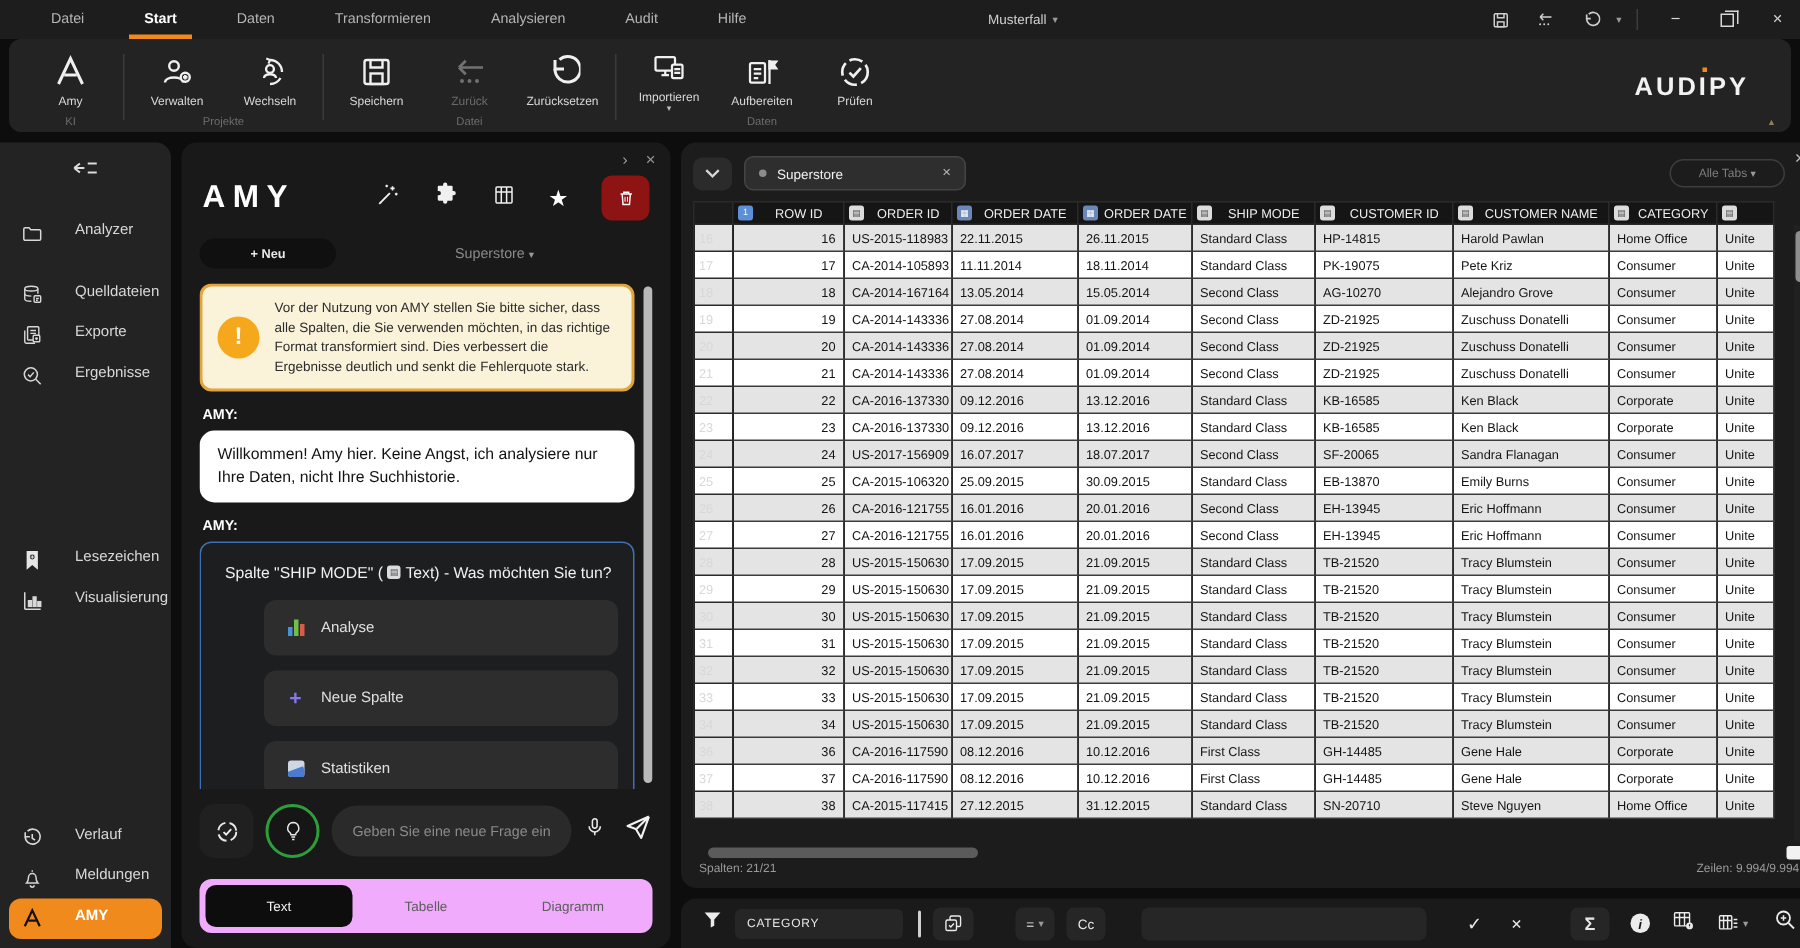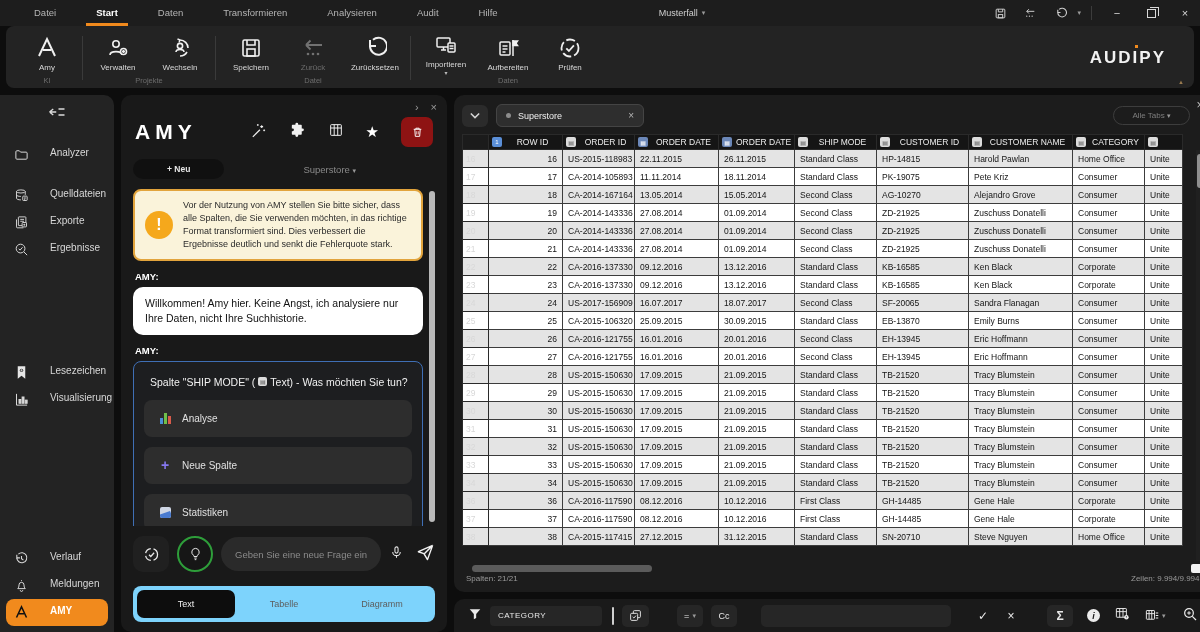--- a/index.html
+++ b/index.html
@@ -65,34 +65,34 @@
   .chat { margin-top:10px; flex:1; overflow:hidden; position:relative; padding-right:12px; }
   .chat-scroll { position:absolute; right:0px; top:2px; bottom:4px; width:6px; }
   .chat-thumb { position:absolute; top:0; width:6px; height:100%; border-radius:3px; background:#b9b9b9; }
   .warn-card { background:#faf3da; border:2px solid #e2a43c; border-radius:8px; display:flex; gap:10px; padding:8px 10px; }
   .warn-icon { width:28px; height:28px; border-radius:50%; background:#f5a81c; color:#fff; font-weight:bold; font-size:16px; display:flex; align-items:center; justify-content:center; flex:0 0 auto; align-self:center; }
   .warn-text { font-size:9px; line-height:1.45; color:#2b2b2b; }
   .sender { font-size:9.5px; font-weight:bold; color:#fff; margin:10px 0 5px 2px; }
   .bubble { background:#fff; border-radius:10px; padding:9px 12px; font-size:10.5px; color:#111; line-height:1.4; }
   .q-card { border:1px solid #3f6fb5; border-radius:8px; background:#1d1e20; padding:12px 10px; }
   .q-text { font-size:10.5px; color:#f0f0f0; margin:2px 0 12px 6px; display:flex; align-items:center; gap:3px; flex-wrap:wrap; }
-  .q-opt { background:#2d2d2d; border-radius:8px; height:37px; display:flex; align-items:center; gap:10px; padding:0 14px; margin-bottom:10px; font-size:10px; color:#e0e0e0; }
+  .q-opt { background:#2d2d2d; border-radius:8px; height:37px; display:flex; align-items:center; gap:10px; padding:0 14px; margin-bottom:10px; font-size:10px; color:#e0e0e0;margin-left:32px; }
   .q-opt:last-child { margin-bottom:0; }
   .opt-ico { width:14px; display:flex; justify-content:center; font-weight:bold; }
   .mini-bars { display:flex; align-items:flex-end; gap:1px; height:11px; }
   .mini-bars i { width:3px; display:block; }
   .plus-ico { color:#8678f0; font-size:14px; }
   .stat-ico { width:11px; height:11px; background:#cfd6e4; border-radius:2px; position:relative; overflow:hidden; }
   .stat-ico::after { content:""; position:absolute; left:-2px; bottom:-4px; width:14px; height:9px; background:#4a7bd0; transform:rotate(-20deg); }
   .input-row { display:flex; align-items:center; gap:8px; margin-top:10px; }
   .round-btn { width:36px; height:36px; border-radius:10px; background:#202020; display:flex; align-items:center; justify-content:center; flex:0 0 auto; }
   .round-btn.bulb { border-radius:50%; border:2px solid #2e9e3a; background:#161616; }
   .amy-input { flex:1; height:34px; border-radius:17px; background:#2a2a2a; border:none; color:#ddd; font-size:9.5px; padding:0 14px; outline:none; font-family:inherit; }
   .amy-input::placeholder { color:#8b8b8b; }
-  .mode-tabs { margin-top:14px; background:#7dd3fc; border-radius:8px; display:flex; padding:4px; }
+  .mode-tabs { margin-top:14px; background:#f0abfc; border-radius:8px; display:flex; padding:4px; }
   .mode-tab { flex:1; text-align:center; font-size:9px; color:#5d5d5d; padding:9px 0; border-radius:7px; }
   .mode-tab.active { background:#0d0d0d; color:#f2f2f2; }
 
   
   .right-col { flex:1; margin-left:7px; margin-right:3px; display:flex; flex-direction:column; }
   .table-panel { background:#1c1c1c; border-radius:10px; height:497px; position:relative; padding:6px 8px 0 8px; display:flex; flex-direction:column; }
   .panel-close { position:absolute; top:3px; right:8px; color:#bdbdbd; font-size:12px; }
   .tabbar { display:flex; align-items:center; height:30px; margin-bottom:4px; }
   .chev-btn { width:26px; height:22px; background:#2b2b2b; border-radius:6px; display:flex; align-items:center; justify-content:center; margin-right:8px; }
   .ds-tab { height:23px; min-width:148px; background:#2e2e2e; border:1px solid #444; border-radius:6px; display:flex; align-items:center; padding:0 9px; gap:7px; }

